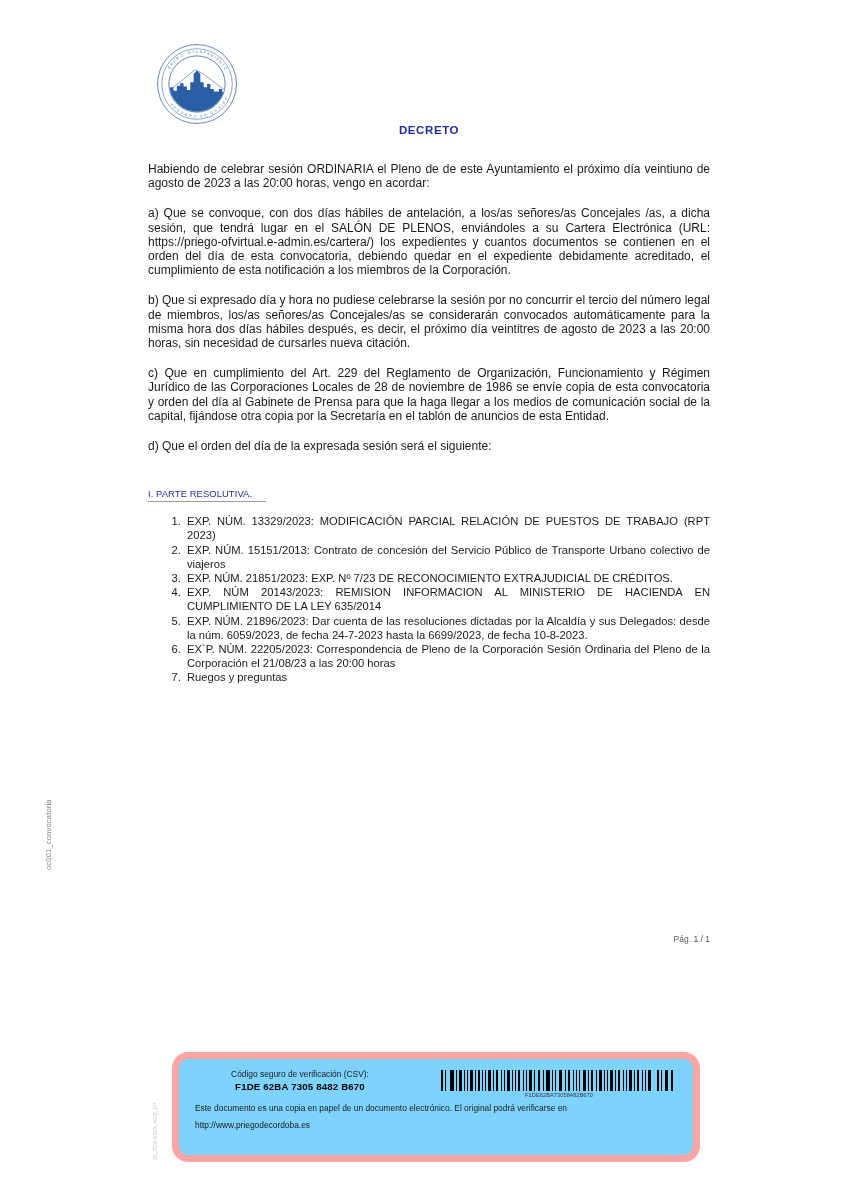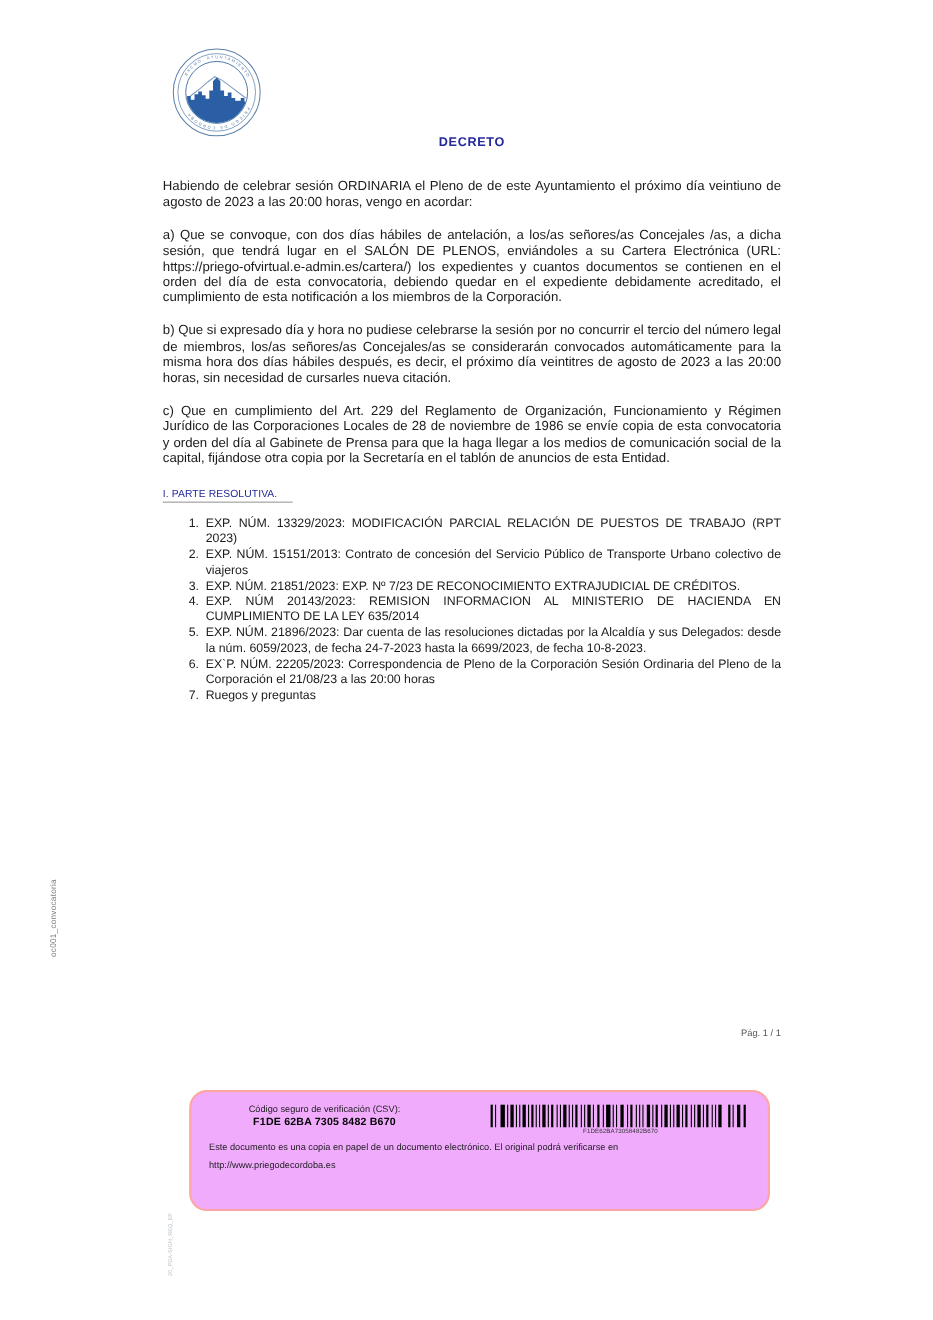--- a/index.html
+++ b/index.html
@@ -133,26 +133,26 @@
     width: 562px;
     text-align: right;
     font-size: 8.5px;
     color: #555555;
   }
 
   
   .csv-box {
     position: absolute;
     left: 172px;
-    top: 991px;
+    top: 1052px;
     width: 528px;
     height: 110px;
-    border: 2px solid #fca5a5;
+    border: 7px solid #fca5a5;
     border-radius: 16px 16px 16px 16px;
-    background: #f0abfc;
+    background: #7dd3fc;
   }
   .csv-inner {
     position: relative;
     width: 100%;
     height: 100%;
     padding: 9px 14px 0 16px;
   }
   .csv-top {
     display: flex;
     align-items: flex-start;
@@ -238,20 +238,21 @@
 
   <div class="doc">
 
     <div class="doc-title">DECRETO</div>
 
     <p class="para">Habiendo de celebrar sesión ORDINARIA el Pleno de de este Ayuntamiento el próximo día veintiuno de agosto de 2023 a las 20:00 horas, vengo en acordar:</p>
 
     <p class="para">a) Que se convoque, con dos días hábiles de antelación, a los/as señores/as Concejales /as, a dicha sesión, que tendrá lugar en el SALÓN DE PLENOS, enviándoles a su Cartera Electrónica (URL: https://priego-ofvirtual.e-admin.es/cartera/) los expedientes y cuantos documentos se contienen en el orden del día de esta convocatoria, debiendo quedar en el expediente debidamente acreditado, el cumplimiento de esta notificación a los miembros de la Corporación.</p>
     <p class="para">b) Que si expresado día y hora no pudiese celebrarse la sesión por no concurrir el tercio del número legal de miembros, los/as señores/as Concejales/as se considerarán convocados automáticamente para la misma hora dos días hábiles después, es decir, el próximo día veintitres de agosto de 2023 a las 20:00 horas, sin necesidad de cursarles nueva citación.</p>
     <p class="para">c) Que en cumplimiento del Art. 229 del Reglamento de Organización, Funcionamiento y Régimen Jurídico de las Corporaciones Locales de 28 de noviembre de 1986 se envíe copia de esta convocatoria y orden del día al Gabinete de Prensa para que la haga llegar a los medios de comunicación social de la capital, fijándose otra copia por la Secretaría en el tablón de anuncios de esta Entidad.</p>
+    <p class="para last-d">d) Que el orden del día de la expresada sesión será el siguiente:</p>
 
     <div class="section-head-wrap">
       <span class="section-head">I. PARTE RESOLUTIVA.</span>
     </div>
 
     <ol class="agenda">
       <li>EXP. NÚM. 13329/2023: MODIFICACIÓN PARCIAL   RELACIÓN DE PUESTOS DE TRABAJO (RPT 2023)</li>
       <li>EXP. NÚM. 15151/2013: Contrato de concesión del Servicio Público de Transporte Urbano colectivo de viajeros</li>
       <li>EXP. NÚM. 21851/2023: EXP. Nº 7/23 DE RECONOCIMIENTO EXTRAJUDICIAL DE CRÉDITOS.</li>
       <li>EXP. NÚM 20143/2023: REMISION INFORMACION AL MINISTERIO DE HACIENDA EN CUMPLIMIENTO DE LA LEY 635/2014</li>

